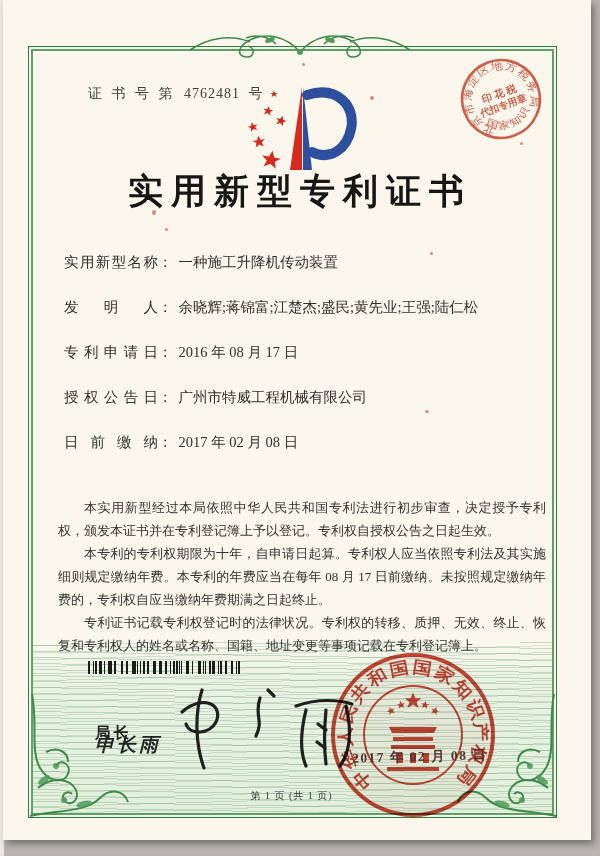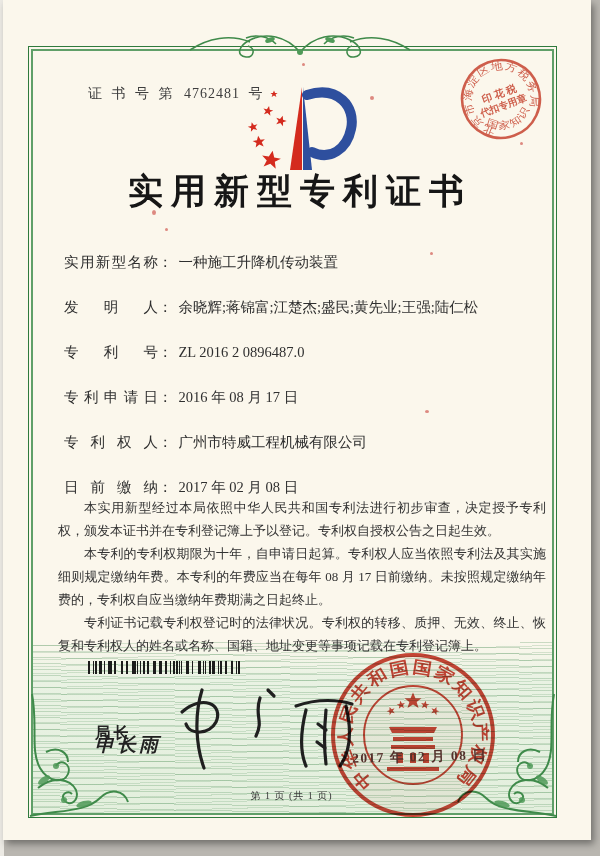--- a/index.html
+++ b/index.html
@@ -122,27 +122,24 @@
   <div class="title">实用新型专利证书</div>
 
   <div class="fields">
     <div class="field">
       <span class="lbl">实用新型名称</span><span class="colon">：</span><span>一种施工升降机传动装置</span>
     </div>
     <div class="field">
       <span class="lbl">发明人</span><span class="colon">：</span><span>余晓辉;蒋锦富;江楚杰;盛民;黄先业;王强;陆仁松</span>
     </div>
     <div class="field">
-      <span class="lbl">专利号</span><span class="colon">：</span><span>ZL 2016 2 0896487.0</span>
-    </div>
-    <div class="field">
       <span class="lbl">专利申请日</span><span class="colon">：</span><span>2016 年 08 月 17 日</span>
     </div>
     <div class="field">
-      <span class="lbl">专利权人</span><span class="colon">：</span><span>广州市特威工程机械有限公司</span>
+      <span class="lbl">授权公告日</span><span class="colon">：</span><span>广州市特威工程机械有限公司</span>
     </div>
     <div class="field">
       <span class="lbl">日前缴纳</span><span class="colon">：</span><span>2017 年 02 月 08 日</span>
     </div>
   </div>
 
   <div class="paras">
     <p>本实用新型经过本局依照中华人民共和国专利法进行初步审查，决定授予专利权，颁发本证书并在专利登记簿上予以登记。专利权自授权公告之日起生效。</p>
     <p>本专利的专利权期限为十年，自申请日起算。专利权人应当依照专利法及其实施细则规定缴纳年费。本专利的年费应当在每年 08 月 17 日前缴纳。未按照规定缴纳年费的，专利权自应当缴纳年费期满之日起终止。</p>
     <p>专利证书记载专利权登记时的法律状况。专利权的转移、质押、无效、终止、恢复和专利权人的姓名或名称、国籍、地址变更等事项记载在专利登记簿上。</p>

